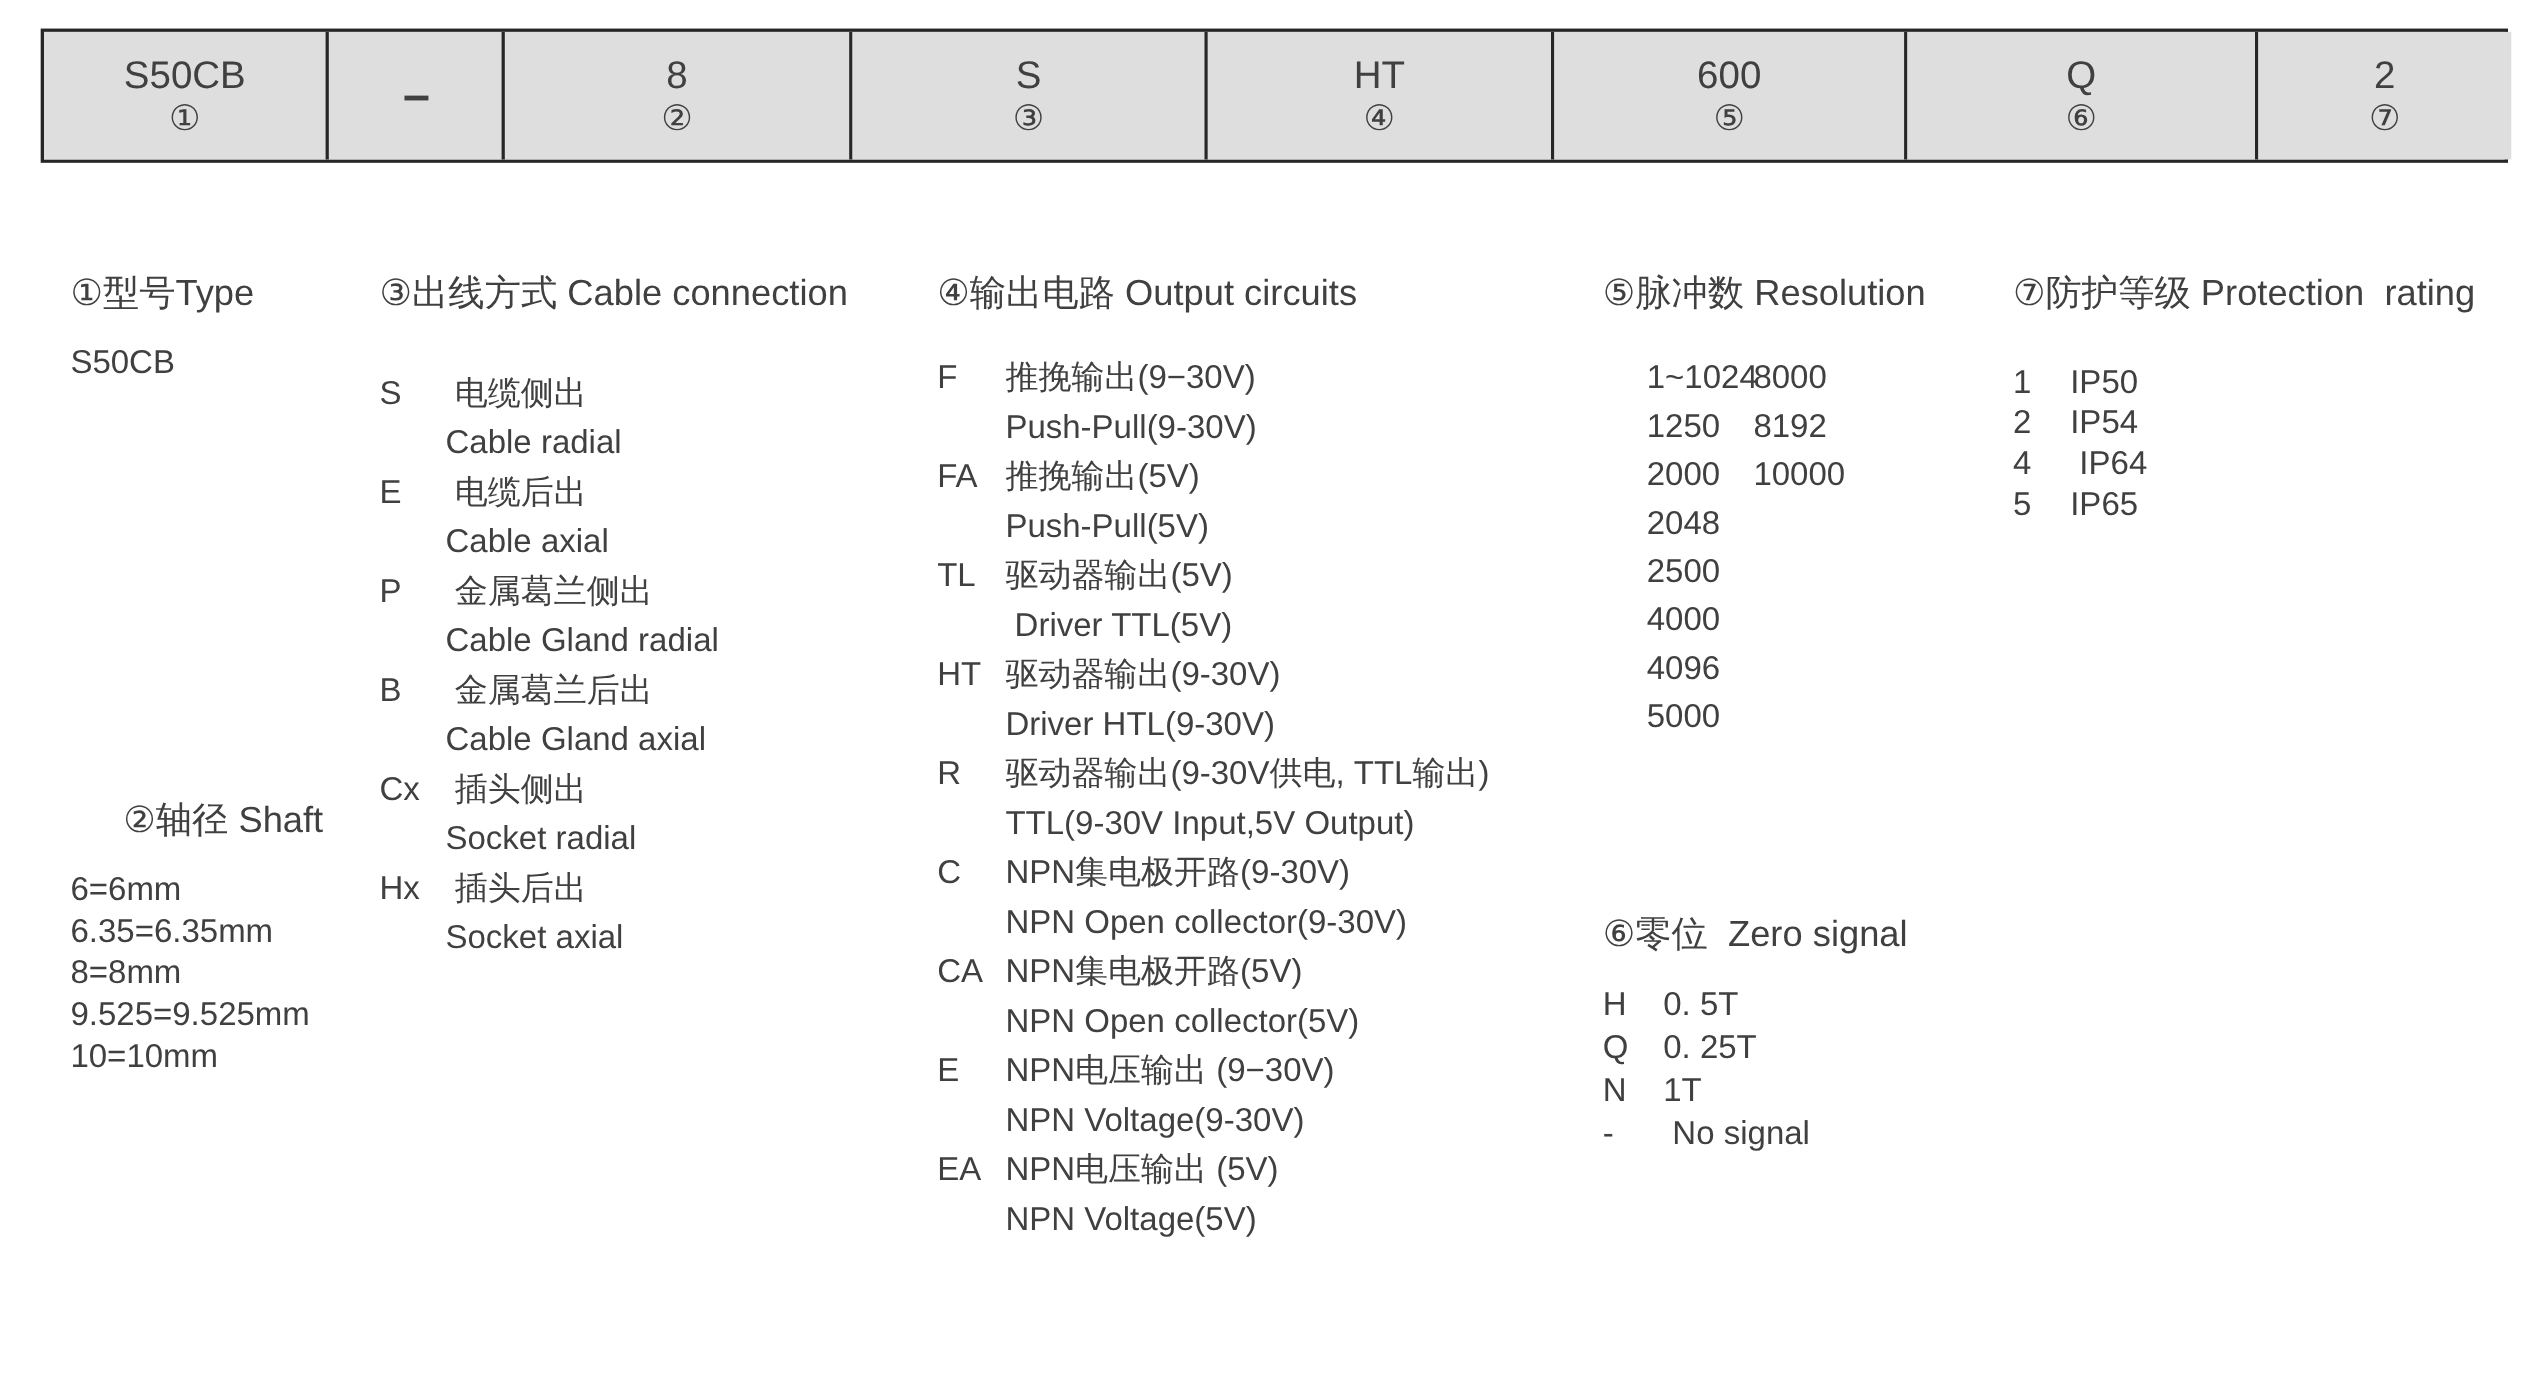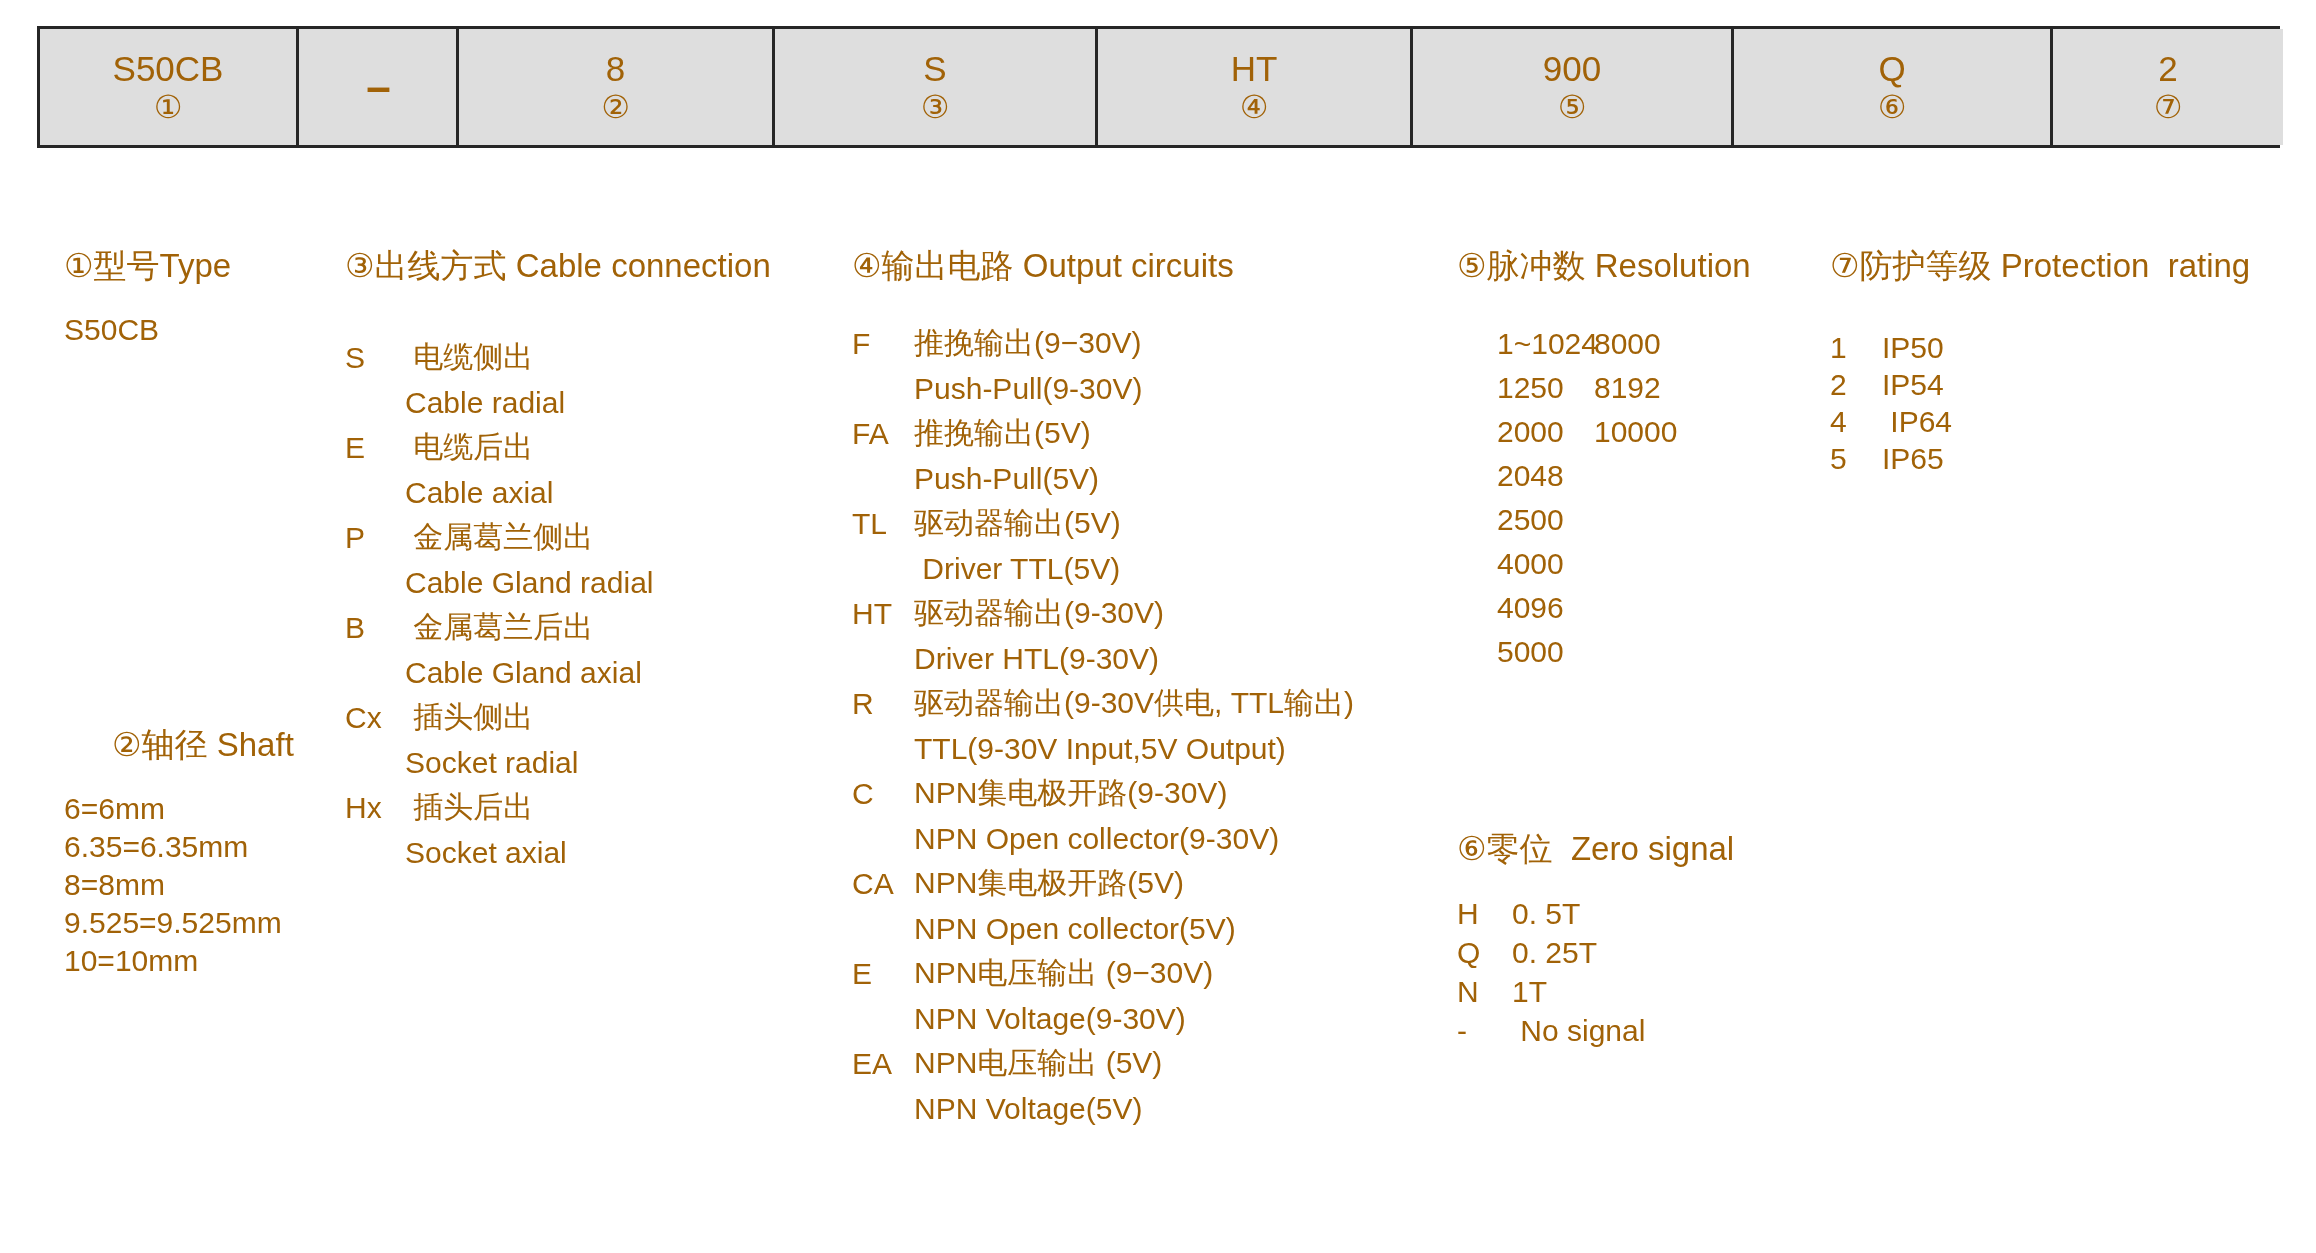--- a/index.html
+++ b/index.html
@@ -1,18 +1,18 @@
 <!DOCTYPE html>
 <html><head>
 <meta charset="utf-8">
 <style>
   html,body { margin:0; padding:0; background:#ffffff; }
   .page {
     position:relative; width:2316px; height:1253px; background:#ffffff;
-    font-family:"Liberation Sans","DejaVu Sans",sans-serif; color:#a16207;
+    font-family:"Liberation Sans","DejaVu Sans",sans-serif; color:#404040;
     overflow:hidden;
   }
 
   
   .code-table {
     position:absolute; left:37px; top:26px; width:2243px; height:122px;
     display:flex; box-sizing:border-box;
     border:3px solid #262626; background:#dedede;
   }
   .tcell {
@@ -63,21 +63,21 @@
       </div>
       <div class="tcell" style="flex-basis: 323px;">
         <span class="tcode">S</span>
         <span class="tindex">③</span>
       </div>
       <div class="tcell" style="flex-basis: 315px;">
         <span class="tcode">HT</span>
         <span class="tindex">④</span>
       </div>
       <div class="tcell" style="flex-basis: 321px;">
-        <span class="tcode">900</span>
+        <span class="tcode">600</span>
         <span class="tindex">⑤</span>
       </div>
       <div class="tcell" style="flex-basis: 319px;">
         <span class="tcode">Q</span>
         <span class="tindex">⑥</span>
       </div>
       <div class="tcell" style="flex-basis: 230px;">
         <span class="tcode">2</span>
         <span class="tindex">⑦</span>
       </div>

